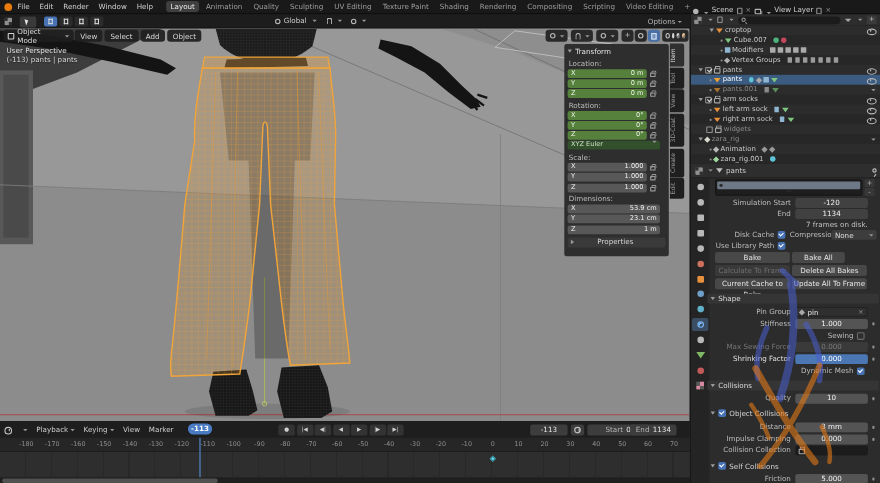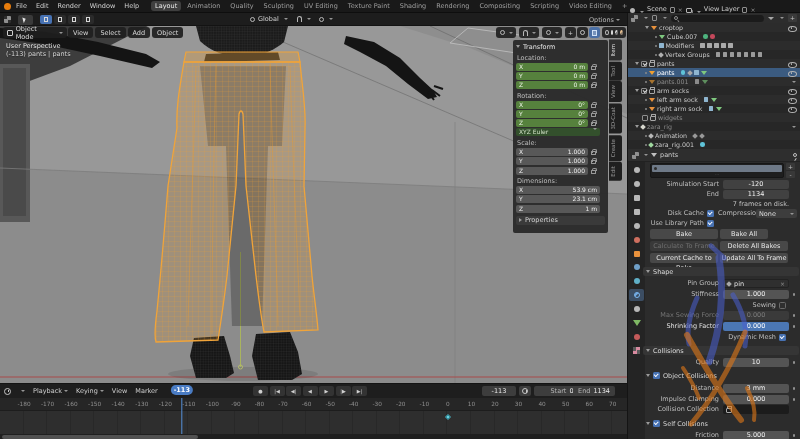--- a/index.html
+++ b/index.html
@@ -51,21 +51,21 @@
   .np-h{color:#e3e3e3;display:flex;align-items:center;gap:3px;height:9px;}
   .np-lb{color:#bdbdbd;margin:2.5px 0 1px 1px;}
   .np-row{display:flex;align-items:center;gap:3px;margin-bottom:1.3px;}
   .np-field{flex:0 0 72px;height:8px;border-radius:2px;display:flex;justify-content:space-between;padding:0 3px;line-height:8px;font-size:6px;}
   .np-field.wide{flex-basis:84px;}
   .greenf{background:#56813d;color:#eef5e8;}
   .grayf{background:#585858;color:#f0f0f0;}
   .eulerf{background:#33502c;color:#cfe0c5;}
   .lock{position:relative;width:5px;height:4px;border:1px solid #9a9a9a;border-radius:0.5px;display:inline-block;margin-top:2px;flex:none;}
   .lock::before{content:"";position:absolute;top:-3px;left:0.4px;width:2.6px;height:2.6px;border:1px solid #9a9a9a;border-bottom:none;border-radius:2px 2px 0 0;}
-  .np-props{margin-top:3px;height:9px;background:#3a3a3a;border-radius:2px;display:flex;align-items:center;gap:3px;padding:0 3px;color:#d5d5d5;}
+  .np-props{margin-top:3px;height:9px;background:#3a3a3a;border-radius:2px;display:flex;align-items:center;gap:21px;padding:0 3px;color:#d5d5d5;}
   #np-tabs{position:absolute;left:609px;top:14px;width:13px;display:flex;flex-direction:column;gap:1px;}
   .np-tab{writing-mode:vertical-rl;transform:rotate(180deg);background:#1f1f1f;color:#9a9a9a;font-size:5.5px;padding:4px 1px;border-radius:2px 0 0 2px;text-align:center;}
   .np-tab.active{background:#2f2f2f;color:#e0e0e0;}
   .tri-d{width:0;height:0;border-left:2.5px solid transparent;border-right:2.5px solid transparent;border-top:3.5px solid #9a9a9a;display:inline-block;flex:none;}
   .tri-r{width:0;height:0;border-top:2.5px solid transparent;border-bottom:2.5px solid transparent;border-left:3.5px solid #9a9a9a;display:inline-block;flex:none;}
   .dotp{width:2px;height:2px;border-radius:50%;background:#8a8a8a;display:inline-block;flex:none;}
   
   #ol-header{position:absolute;left:627px;top:13px;width:173px;height:10px;background:#2d2d2d;border-left:1px solid #141414;display:flex;align-items:center;gap:4px;padding:0 3px;}
   .search{flex:1;height:7px;background:#1b1b1b;border-radius:4px;display:flex;align-items:center;padding:0 3px;gap:2px;}
   .mag{position:relative;width:4px;height:4px;border:1px solid #8f8f8f;border-radius:50%;display:inline-block;flex:none;}

